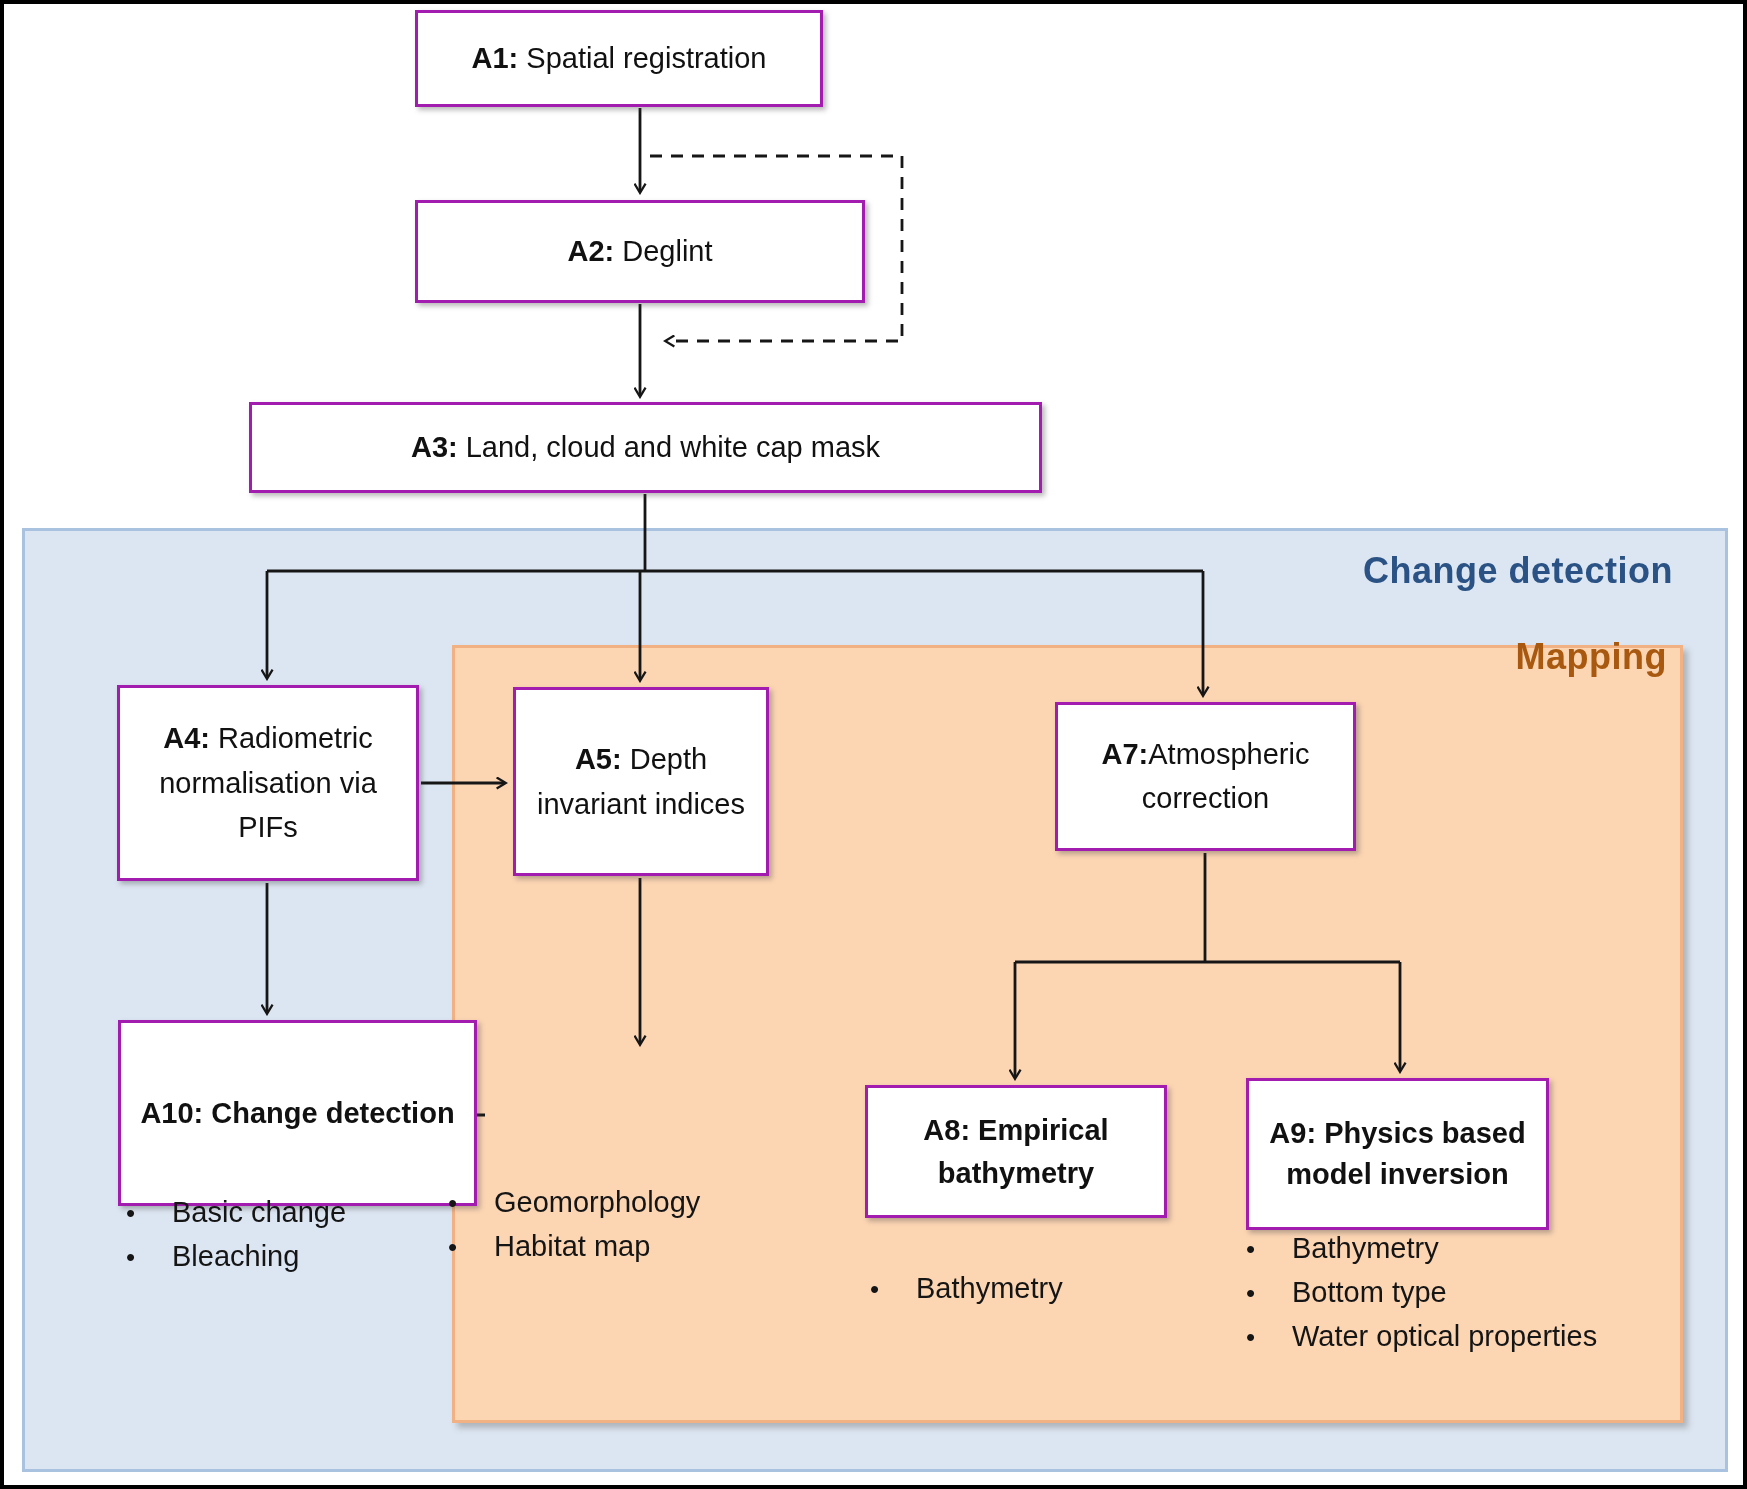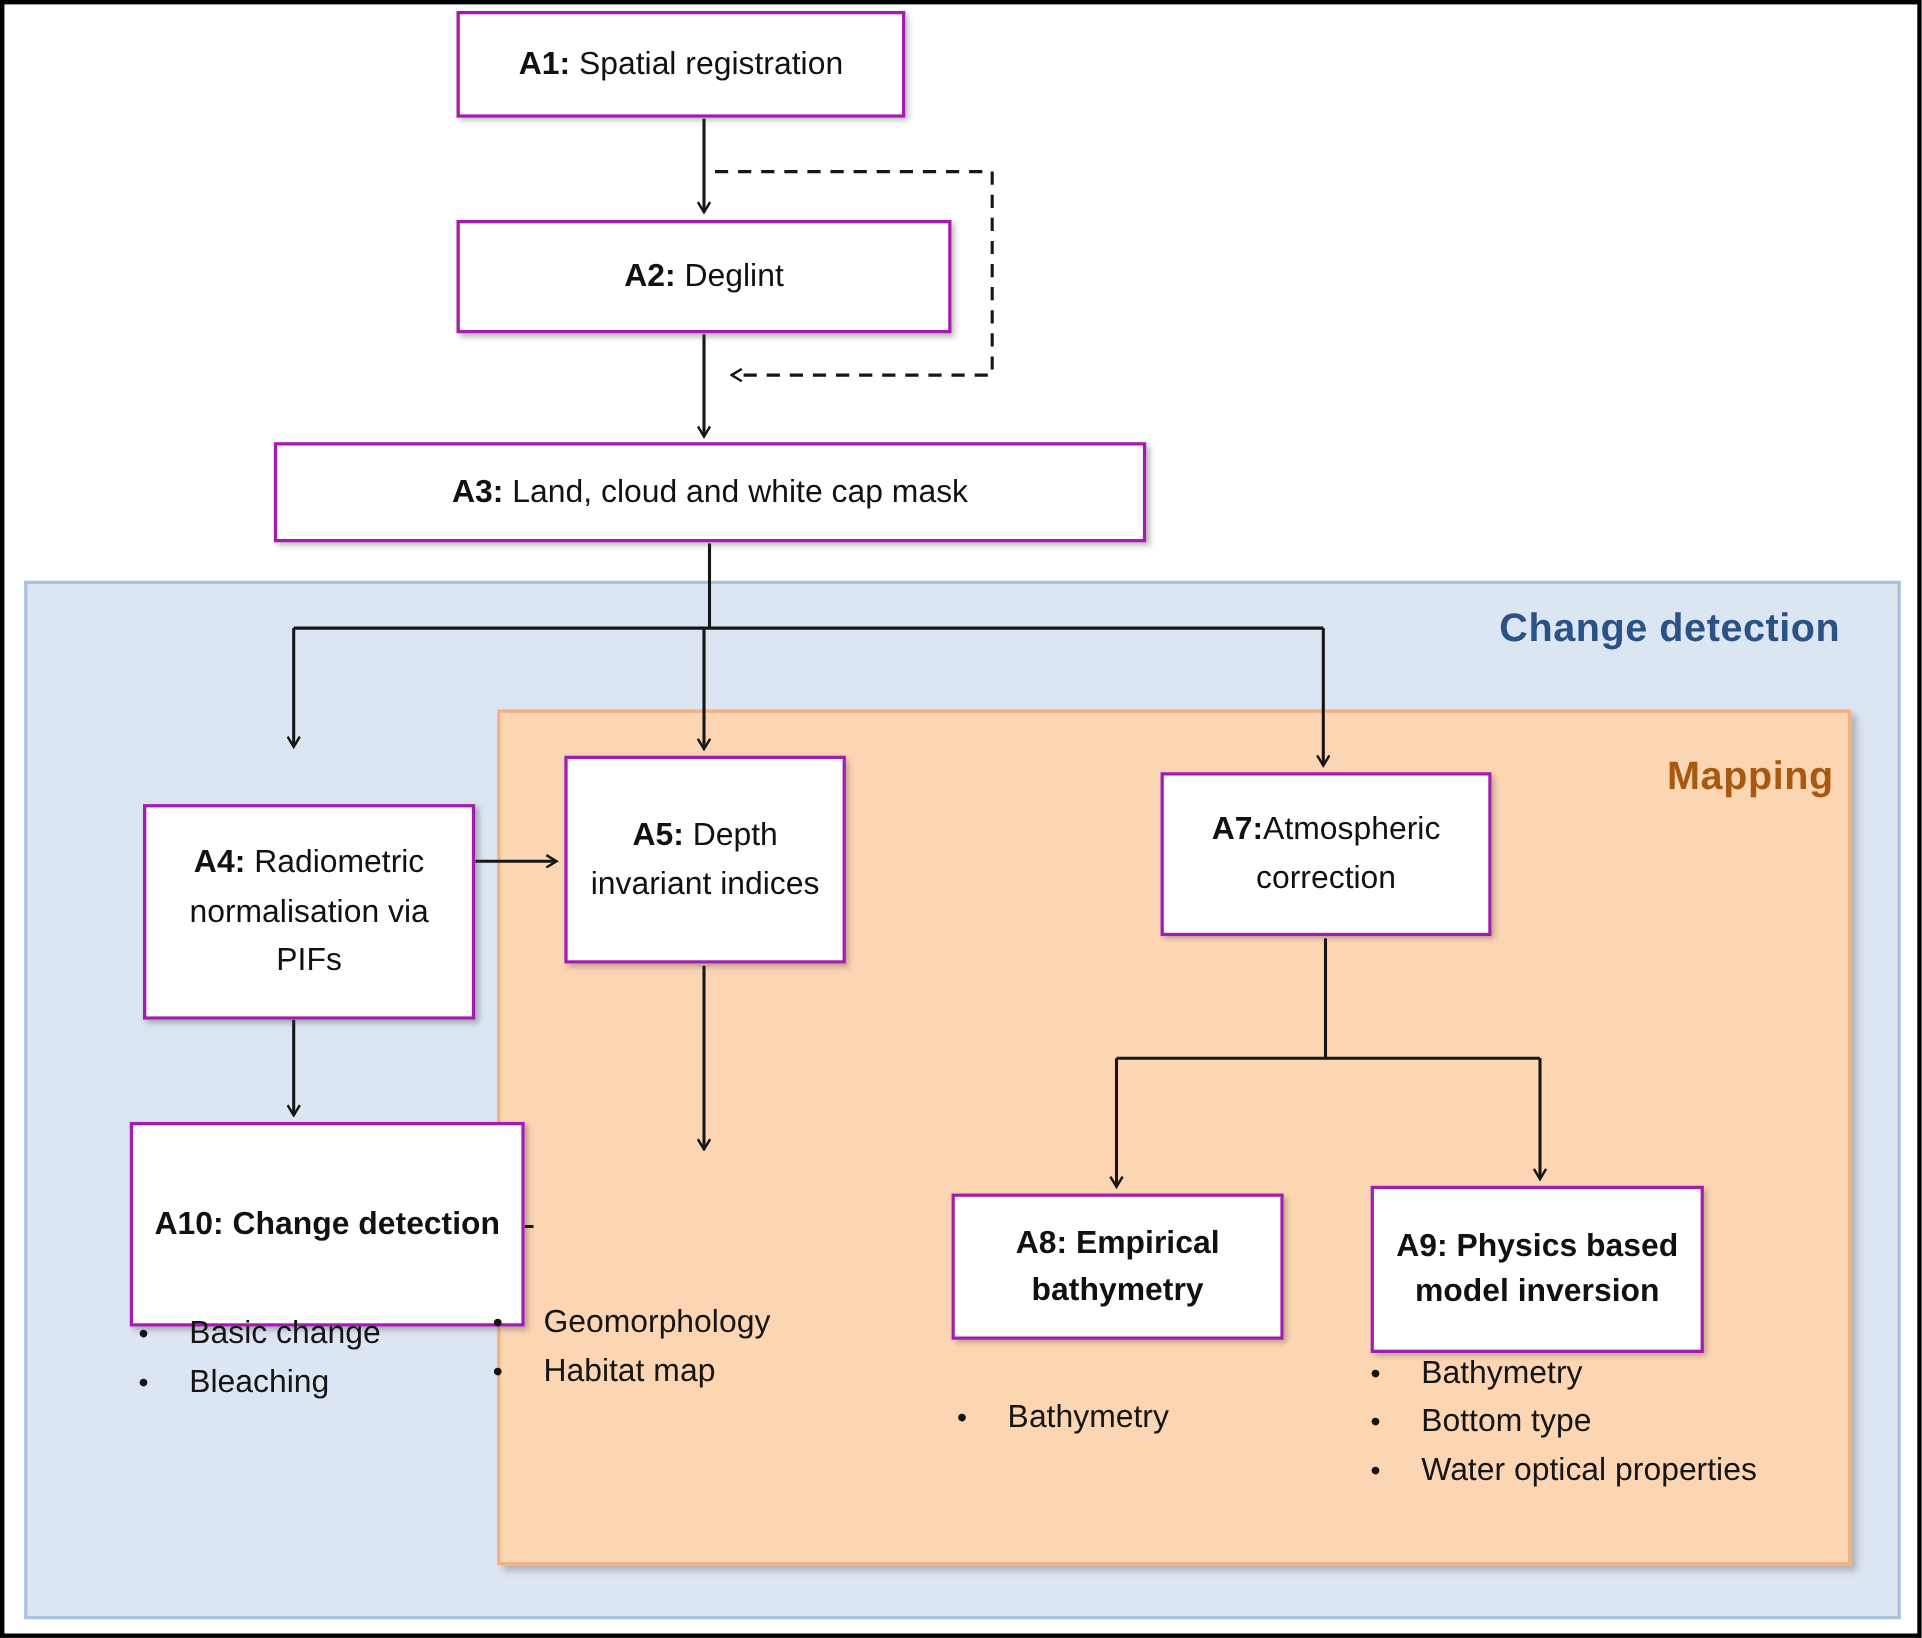--- a/index.html
+++ b/index.html
@@ -17,36 +17,36 @@
     left:18px;top:524px;width:1706px;height:944px;
     background:#dce6f2;border:3px solid #a9c2e0;
   }
   .panel-orange{
     left:448px;top:641px;width:1231px;height:778px;
     background:#fcd5b3;border:3px solid #f2b183;
     box-shadow:5px 5px 6px rgba(120,120,120,.45);
   }
   .panel-label{position:absolute;font-weight:bold;font-size:36px;letter-spacing:.5px;}
   .lbl-change{right:70px;top:546px;color:#2a5284;}
-  .lbl-mapping{right:76px;top:680px;color:#a8590f;}
+  .lbl-mapping{right:76px;top:632px;color:#a8590f;}
   .connectors{position:absolute;left:0;top:0;z-index:5;}
   .box{
     position:absolute;box-sizing:border-box;z-index:10;
     background:#fff;border:3px solid #a21caf;
     display:flex;align-items:center;justify-content:center;
     text-align:center;font-size:29px;color:#111;
     line-height:1.5;padding:6px 12px;
     box-shadow:3px 3px 5px rgba(70,70,70,.38);
   }
   .bpfx{font-weight:bold;white-space:pre-wrap;}
   .box.bold-all{font-weight:bold;}
   .box-a1{left:411px;top:6px;width:408px;height:97px;}
   .box-a2{left:411px;top:196px;width:450px;height:103px;}
   .box-a3{left:245px;top:398px;width:793px;height:91px;}
-  .box-a4{left:126px;top:681px;width:302px;height:196px;line-height:1.55;margin-top:46px;}
+  .box-a4{left:113px;top:681px;width:302px;height:196px;line-height:1.55;}
   .box-a5{left:509px;top:683px;width:256px;height:189px;line-height:1.55;}
   .box-a7{left:1051px;top:698px;width:301px;height:149px;line-height:1.5;}
   .box-a10{left:114px;top:1016px;width:359px;height:186px;line-height:1.55;}
   .box-a6{left:483px;top:1047px;width:319px;height:128px;}
   .box-a8{left:861px;top:1081px;width:302px;height:133px;line-height:1.45;}
   .box-a9{left:1242px;top:1074px;width:303px;height:152px;line-height:1.4;}
   .blist{position:absolute;z-index:10;margin:0;padding:0;list-style:none;font-size:29px;color:#151515;}
   .blist li{display:flex;align-items:baseline;height:44px;}
   .blist .blt{width:46px;text-align:left;font-size:26px;}
   .list-a10{left:122px;top:1192px;}

